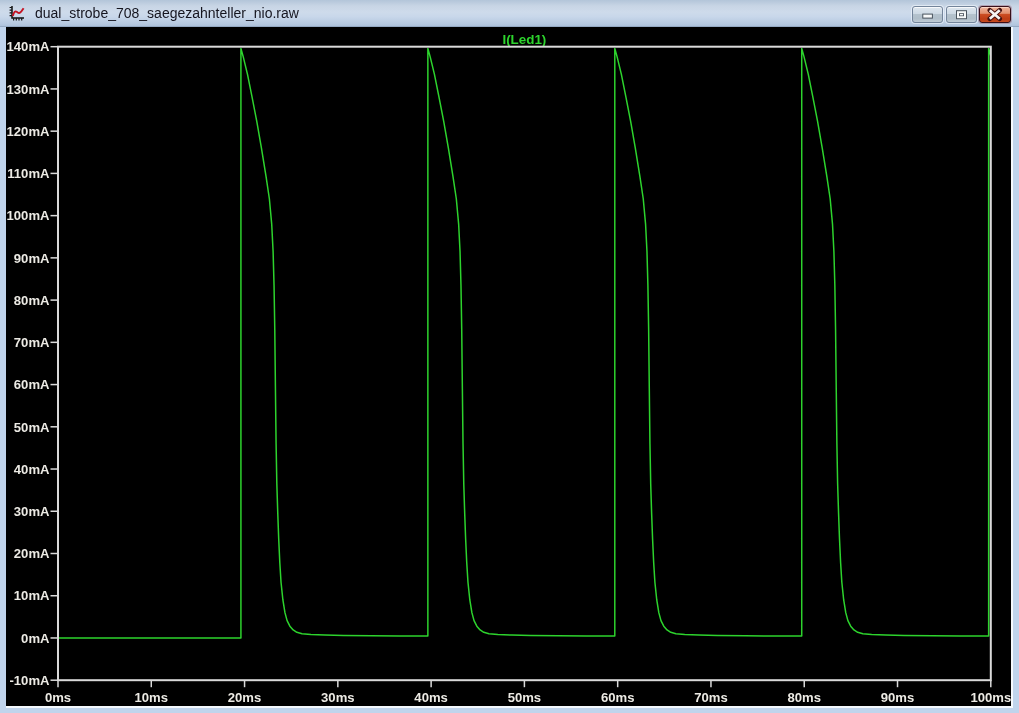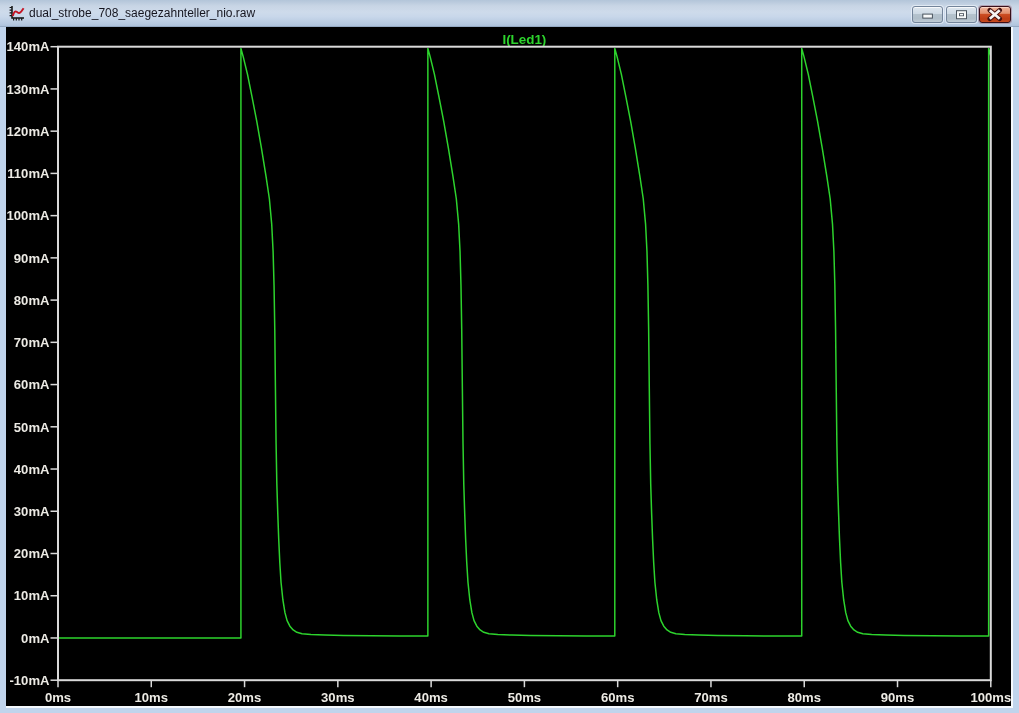--- a/index.html
+++ b/index.html
@@ -16,22 +16,22 @@
     position: absolute; left: 0; top: 0; width: 1019px; height: 27px;
     background: linear-gradient(180deg,
       #b3c5d9 0%, #c8d5e5 22%, #cedbeb 45%, #c8d7ea 62%, #b6c9e0 88%, #aabfd9 100%);
   }
   .titlebar::after {
     content: ""; position: absolute; left: 0; bottom: 0; width: 100%; height: 1px;
     background: rgba(120,140,165,0.45);
   }
   .app-icon { position: absolute; left: 8px; top: 5px; width: 17px; height: 17px; }
   .window-title {
-    position: absolute; left: 29px; top: 0; height: 27px; line-height: 27px;
-    font-size: 12px; color: #15151f; white-space: nowrap;
+    position: absolute; left: 35px; top: 0; height: 27px; line-height: 27px;
+    font-size: 14px; color: #15151f; white-space: nowrap;
   }
   .winbtn {
     position: absolute; top: 5.5px; width: 31px; height: 17px;
     border: 1px solid #73849a; border-radius: 3px;
     background: linear-gradient(180deg, #dee7ef 0%, #cdd9e4 45%, #b4c2cd 50%, #b0bec9 78%, #bfccd7 100%);
     box-shadow: 0 0 0 1px rgba(245,250,255,0.55), inset 0 1px 0 rgba(255,255,255,0.75);
     padding: 0; cursor: default;
   }
   .winbtn svg { position: absolute; left: 0; top: 0; }
   .btn-min { left: 912px; }

